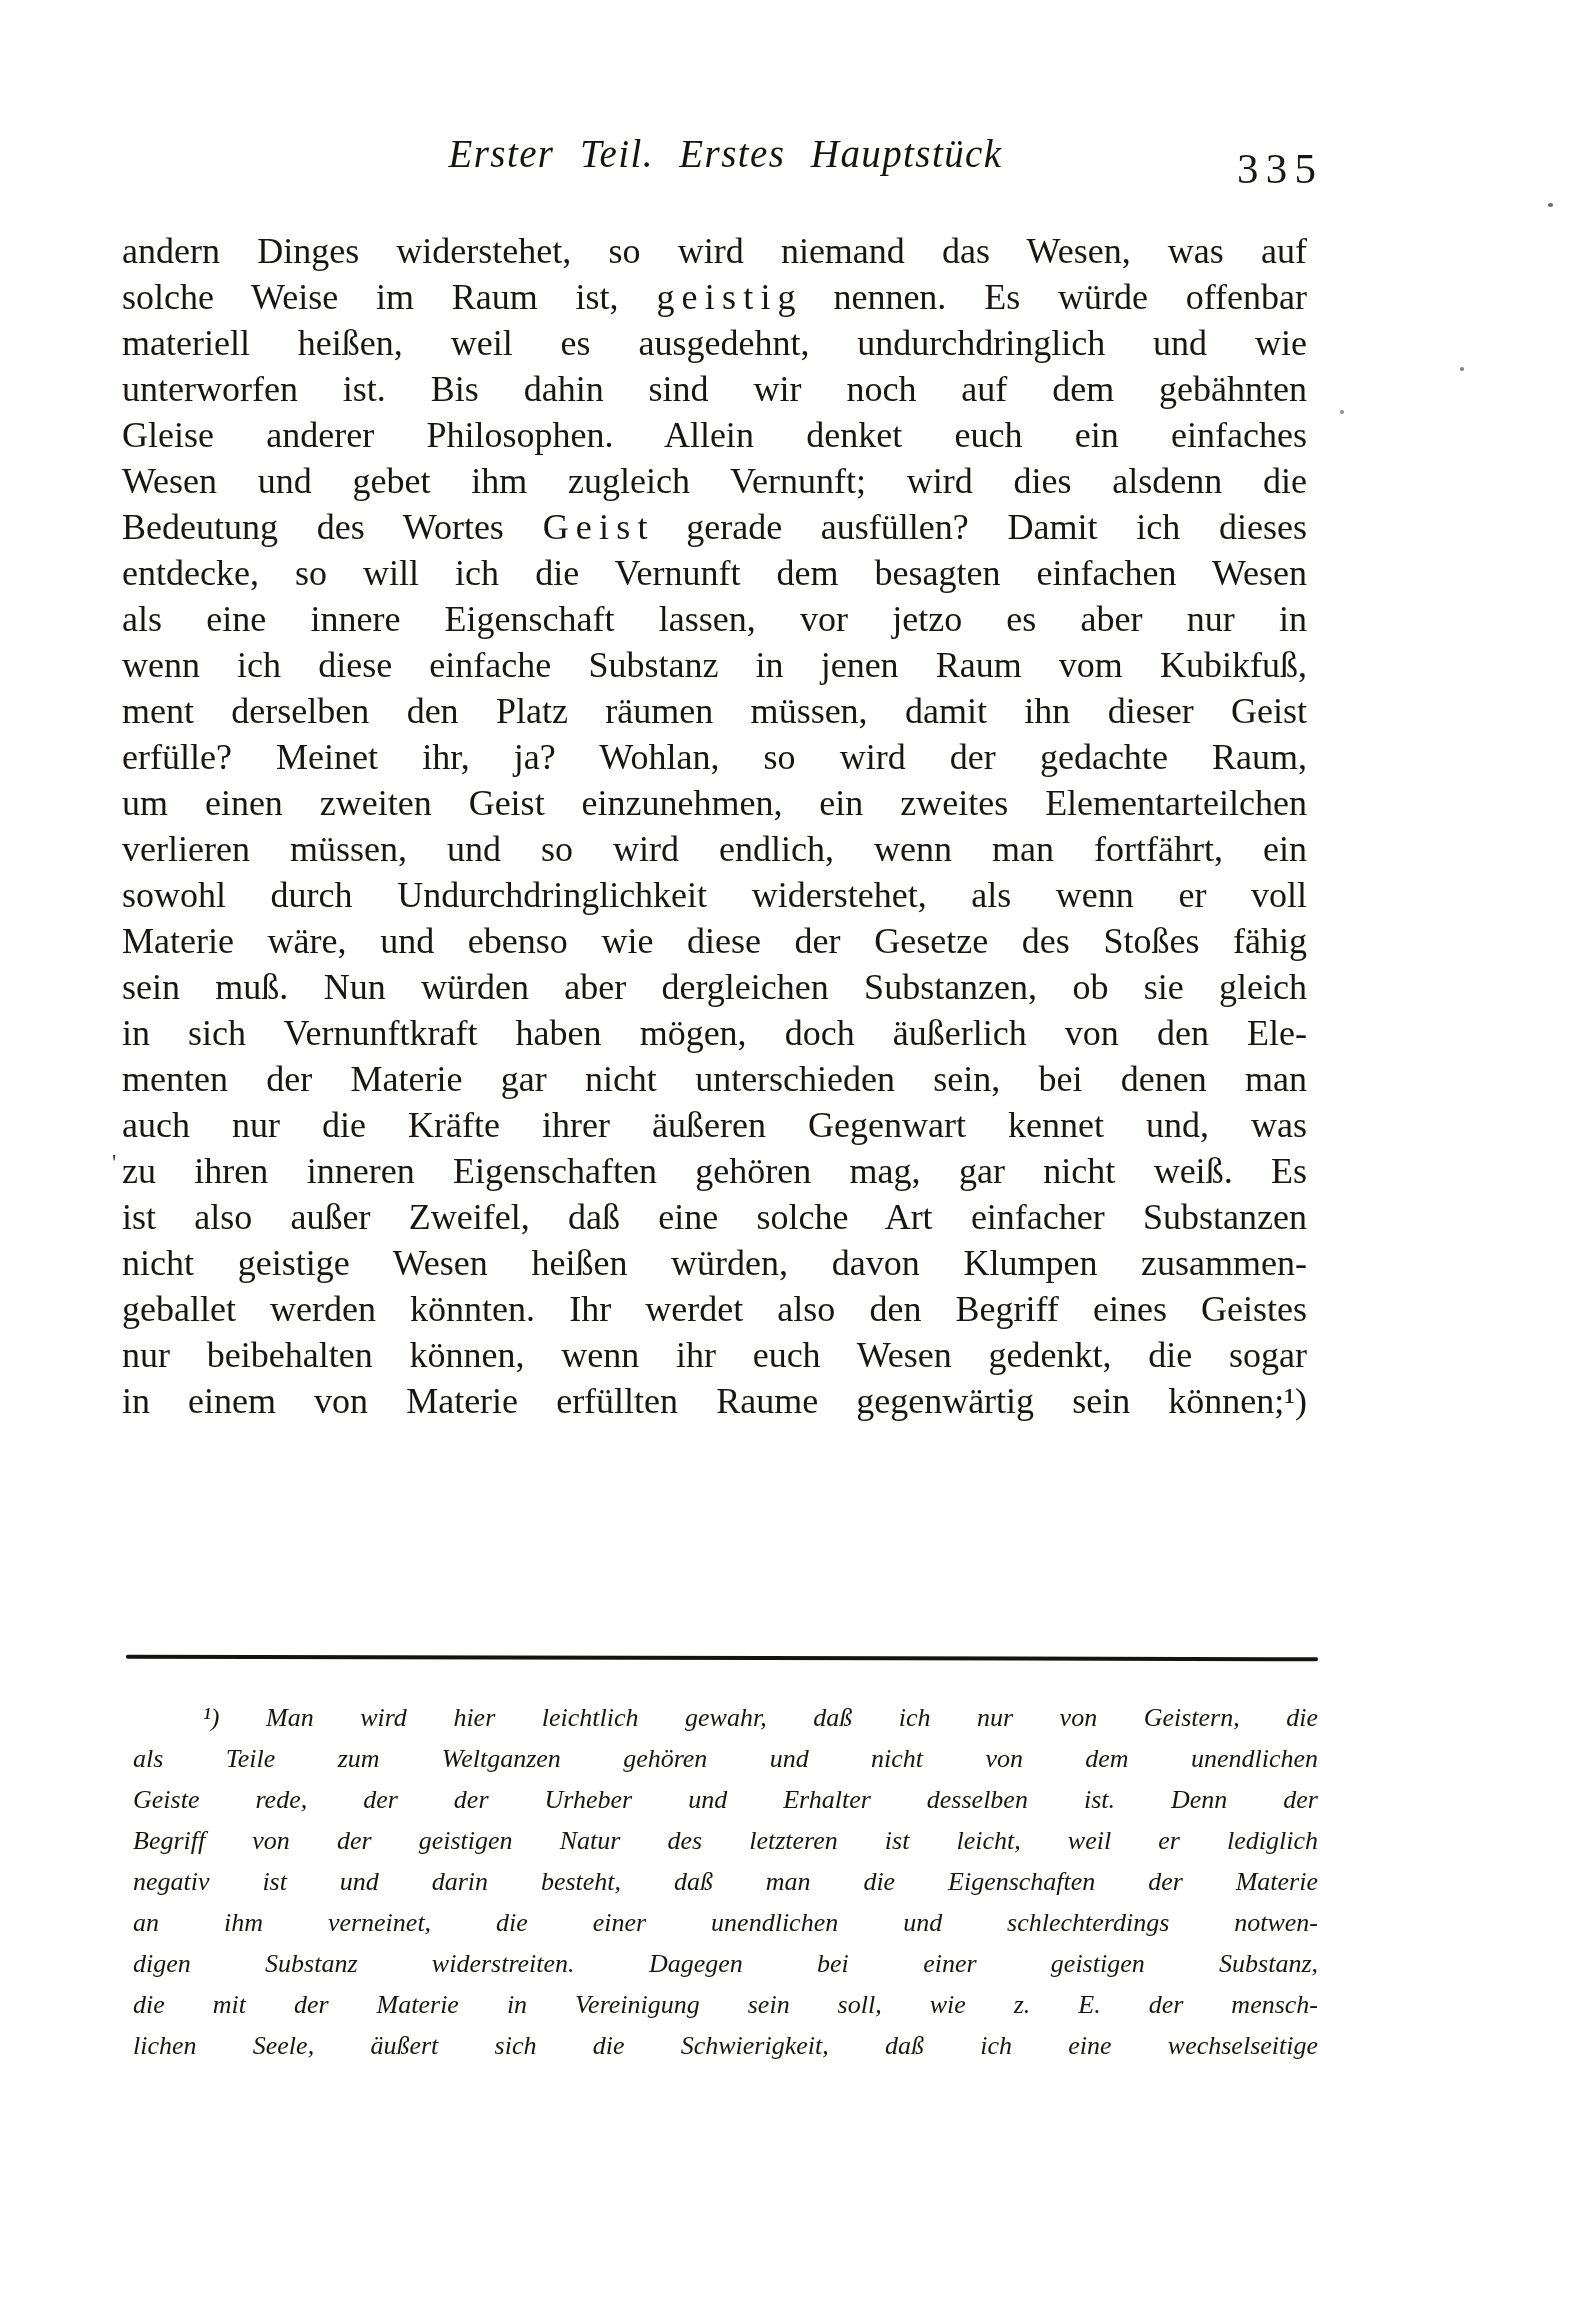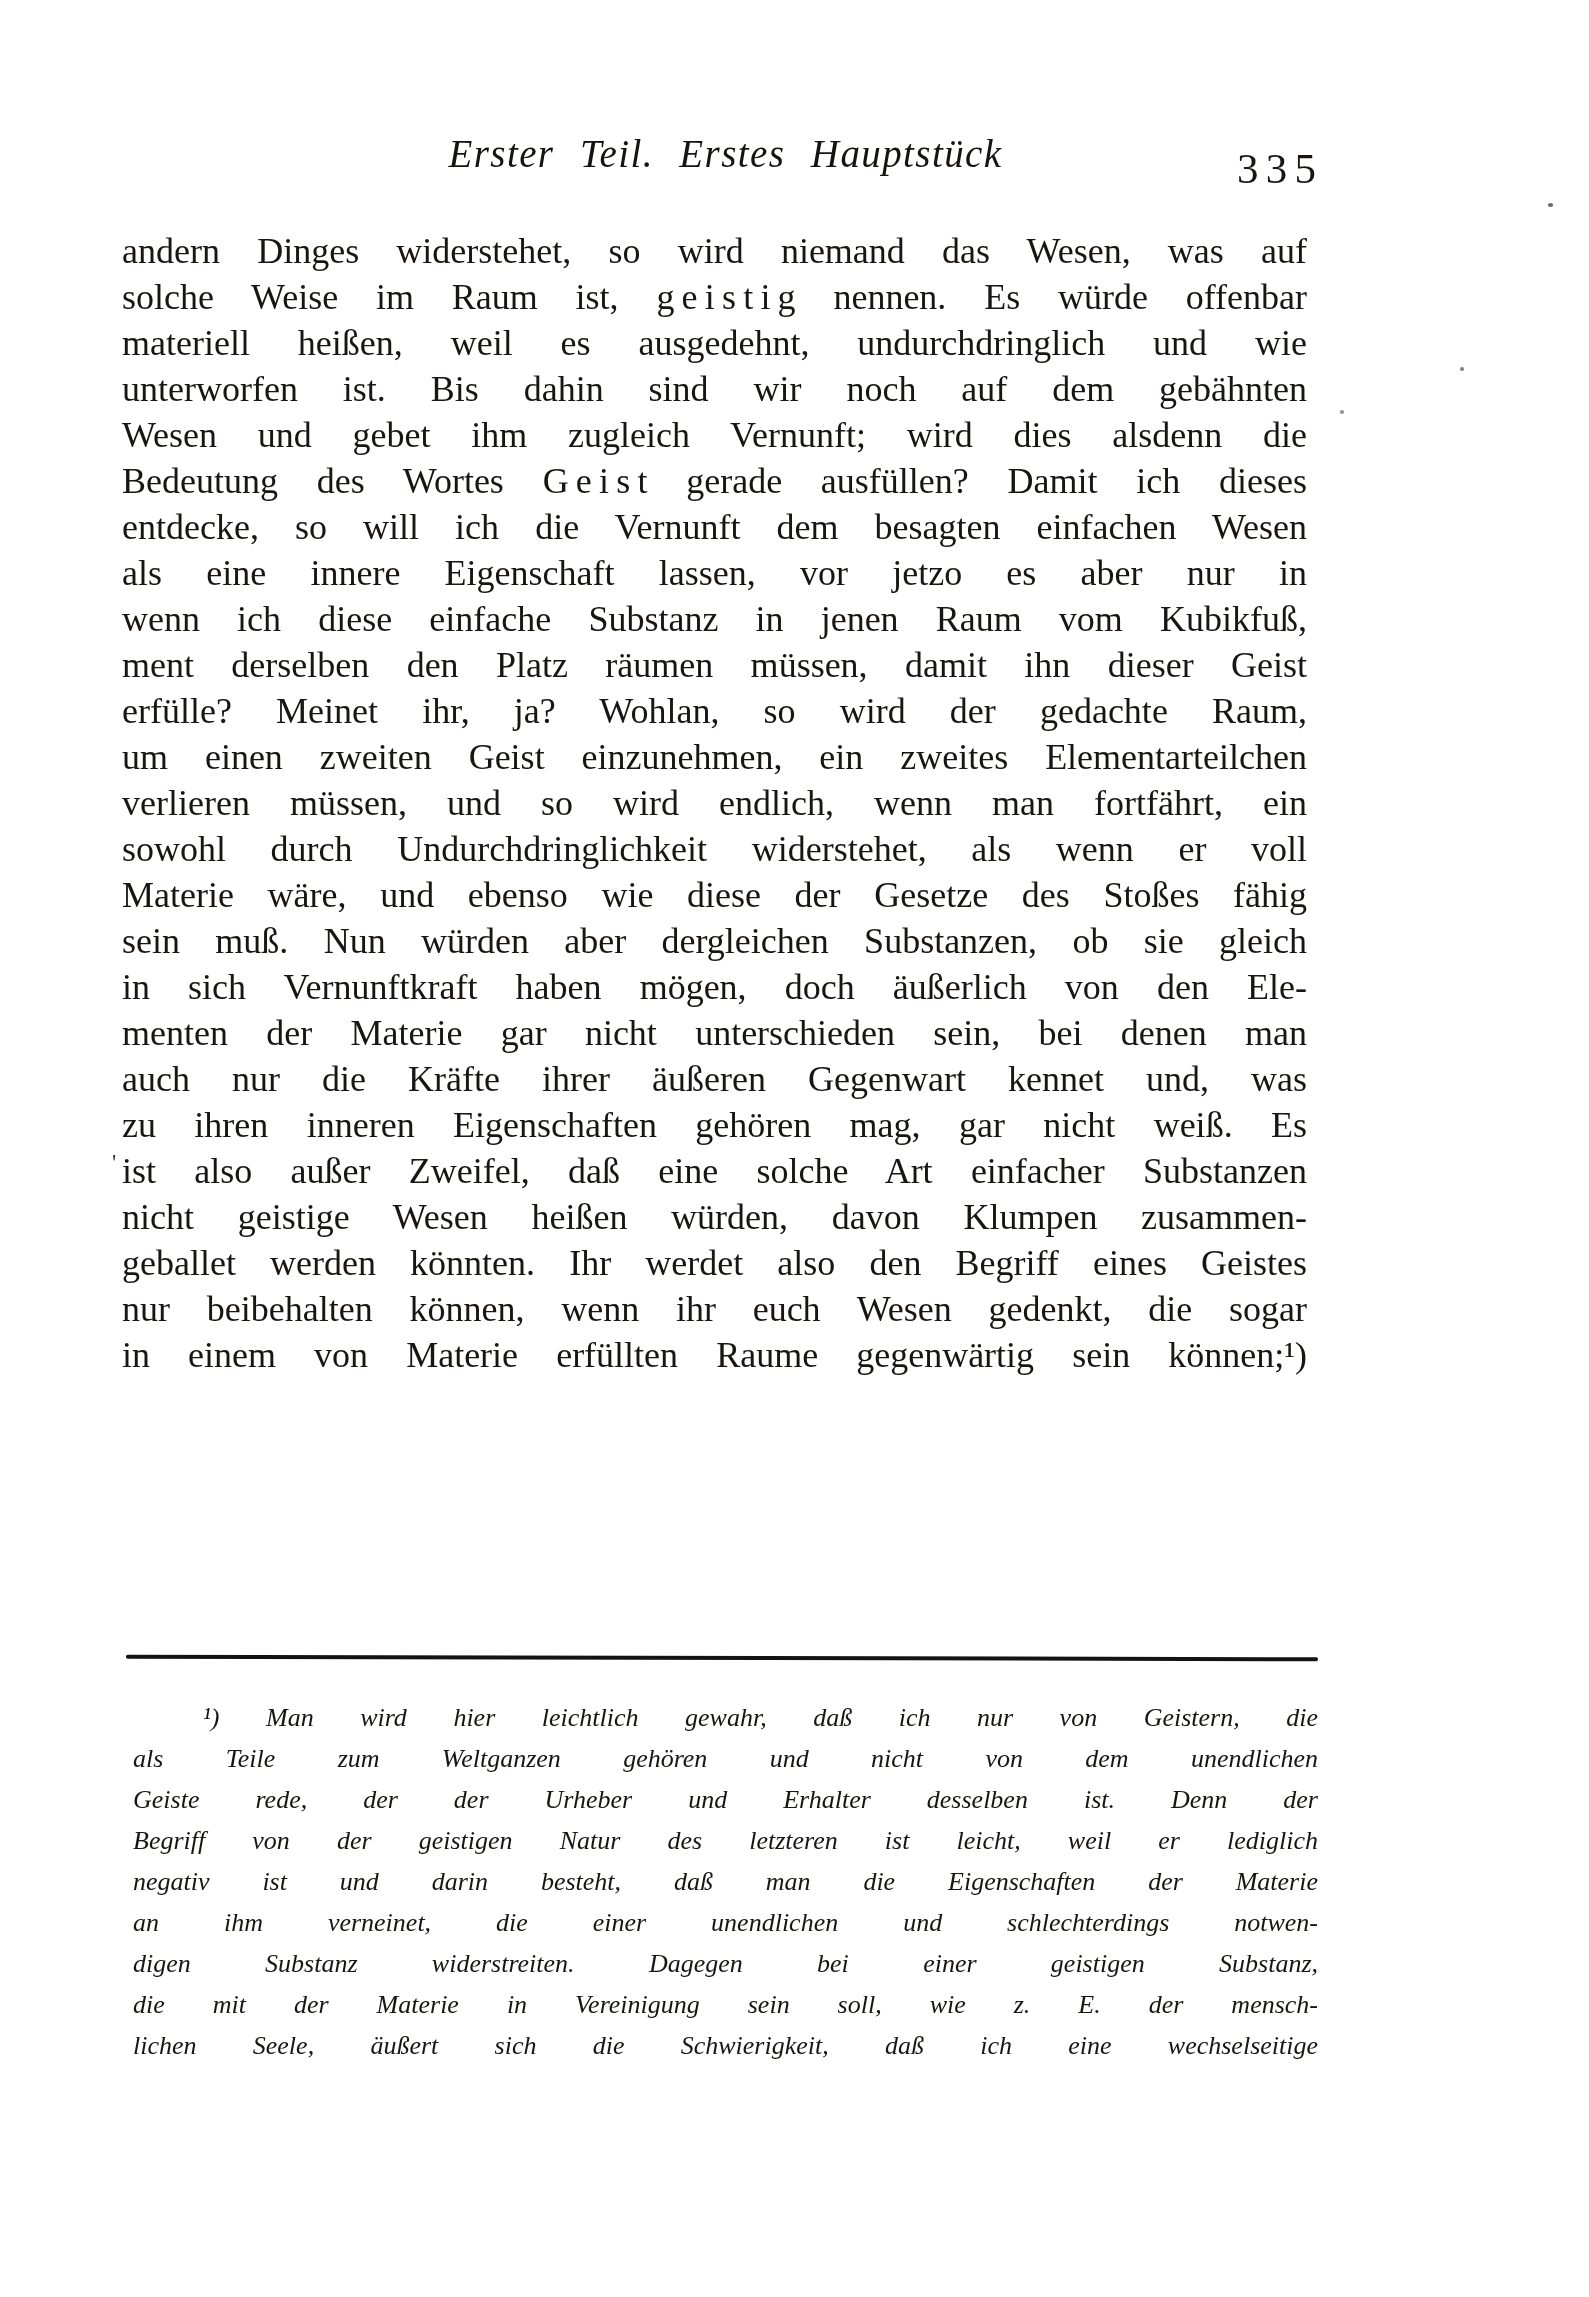--- a/index.html
+++ b/index.html
@@ -72,20 +72,21 @@
 
   <div class="running-title">Erster Teil. Erstes Hauptstück</div>
 
   <div class="page-number">335</div>
 
   <div class="body-text">
       <div class="tline">andern Dinges widerstehet, so wird niemand das Wesen, was auf</div>
       <div class="tline">solche Weise im Raum ist, g e i s t i g nennen. Es würde offenbar</div>
       <div class="tline">materiell heißen, weil es ausgedehnt, undurchdringlich und wie</div>
       <div class="tline">unterworfen ist. Bis dahin sind wir noch auf dem gebähnten</div>
+      <div class="tline">Gleise anderer Philosophen. Allein denket euch ein einfaches</div>
       <div class="tline">Wesen und gebet ihm zugleich Vernunft; wird dies alsdenn die</div>
       <div class="tline">Bedeutung des Wortes G e i s t gerade ausfüllen? Damit ich dieses</div>
       <div class="tline">entdecke, so will ich die Vernunft dem besagten einfachen Wesen</div>
       <div class="tline">als eine innere Eigenschaft lassen, vor jetzo es aber nur in</div>
       <div class="tline">wenn ich diese einfache Substanz in jenen Raum vom Kubikfuß,</div>
       <div class="tline">ment derselben den Platz räumen müssen, damit ihn dieser Geist</div>
       <div class="tline">erfülle? Meinet ihr, ja? Wohlan, so wird der gedachte Raum,</div>
       <div class="tline">um einen zweiten Geist einzunehmen, ein zweites Elementarteilchen</div>
       <div class="tline">verlieren müssen, und so wird endlich, wenn man fortfährt, ein</div>
       <div class="tline">sowohl durch Undurchdringlichkeit widerstehet, als wenn er voll</div>

